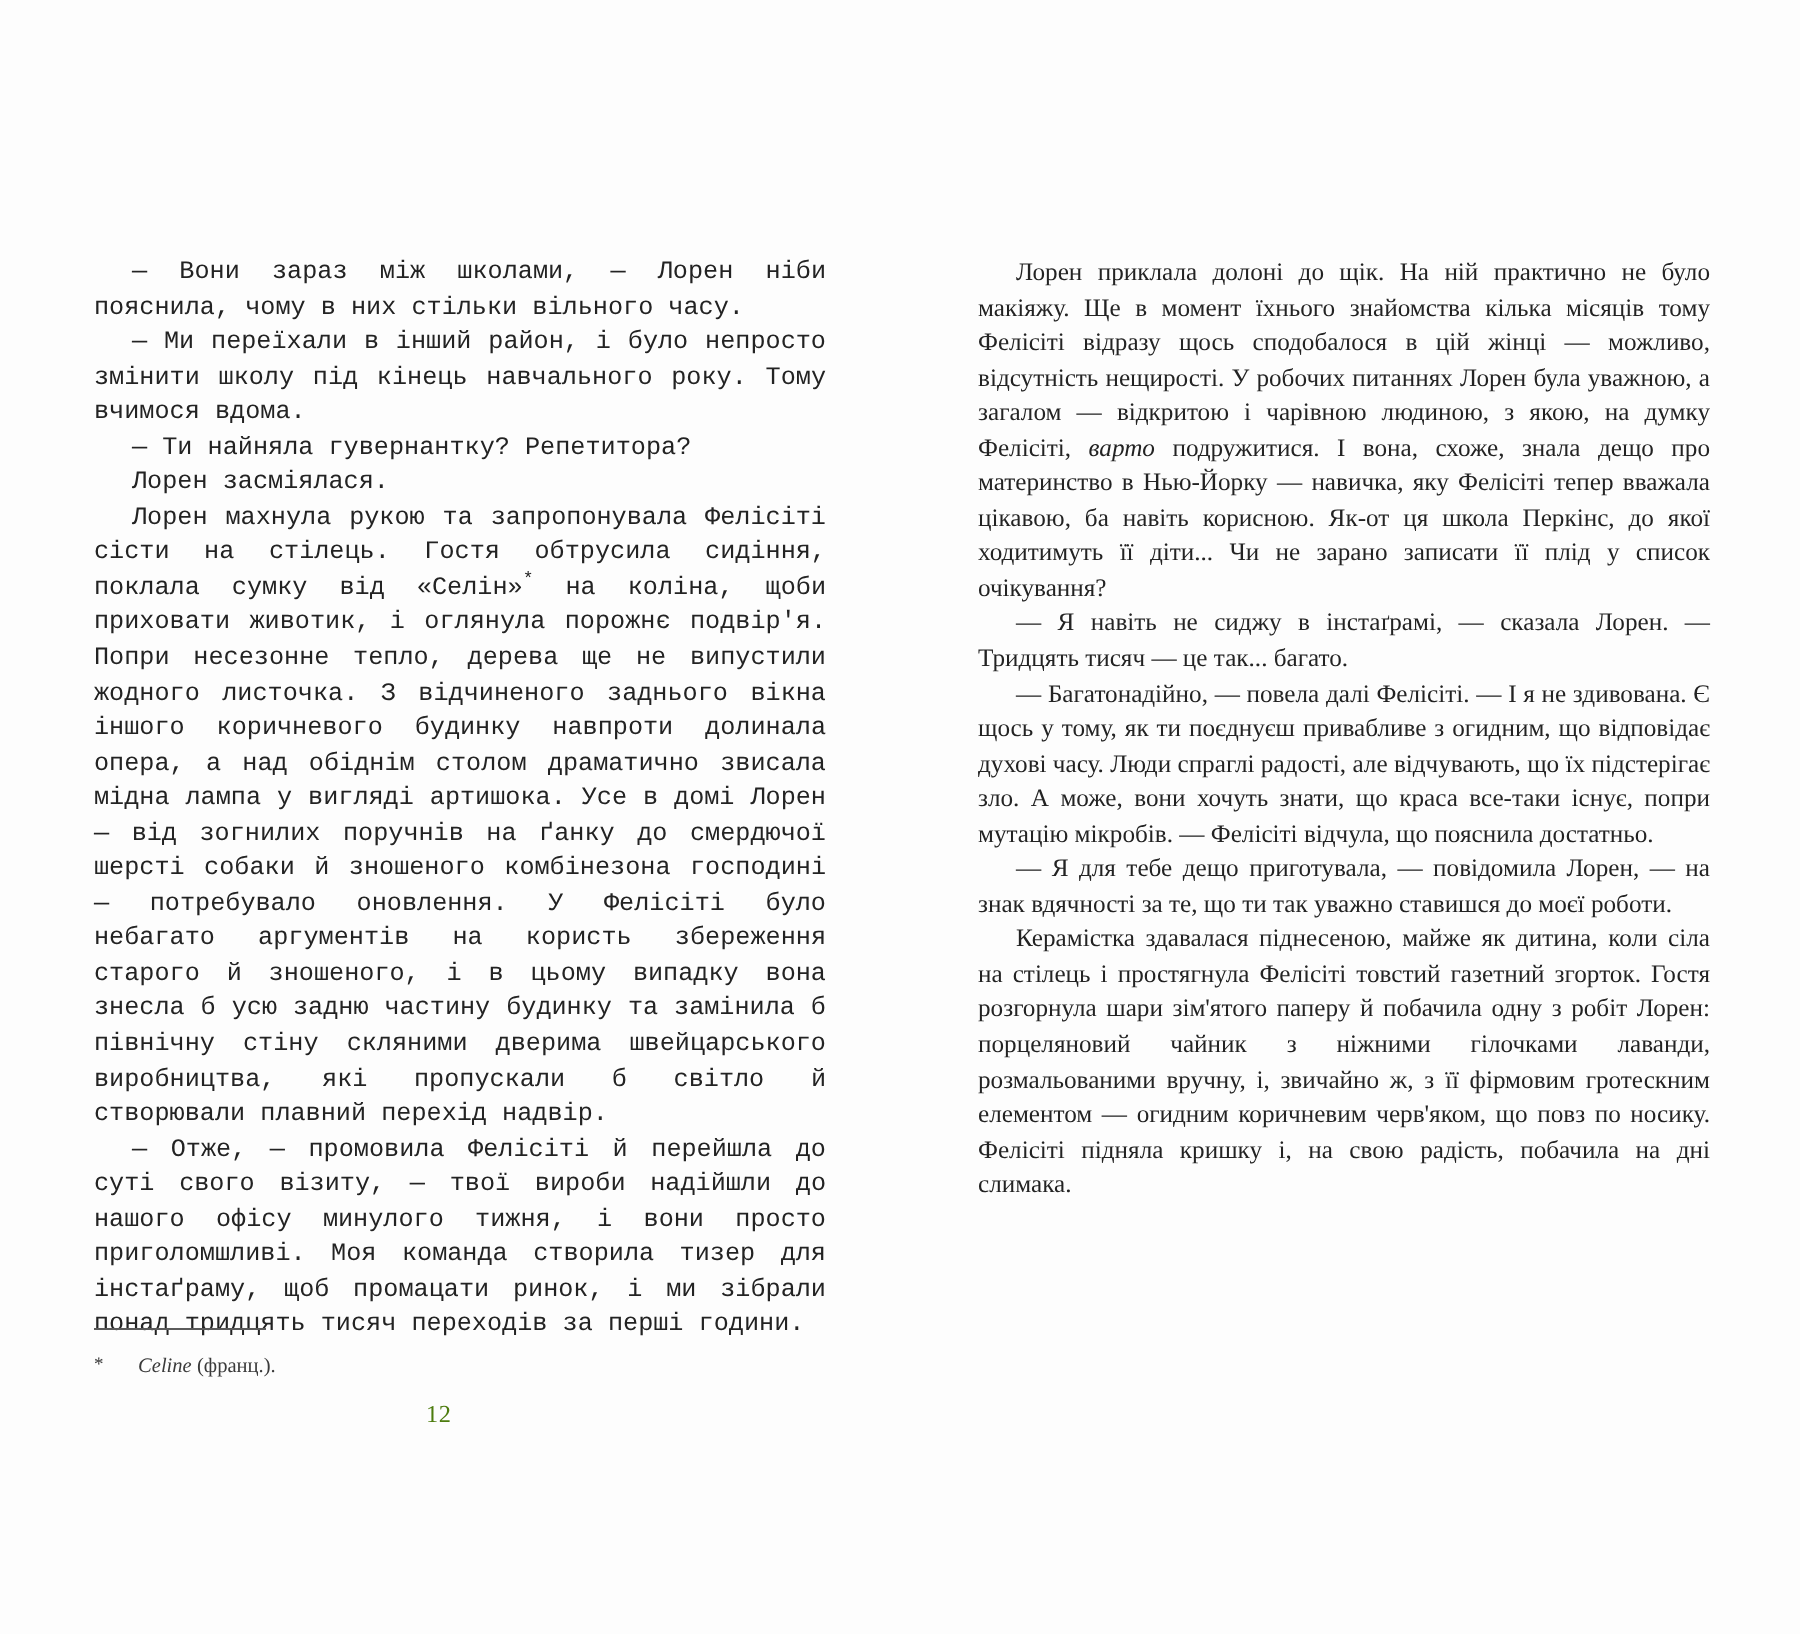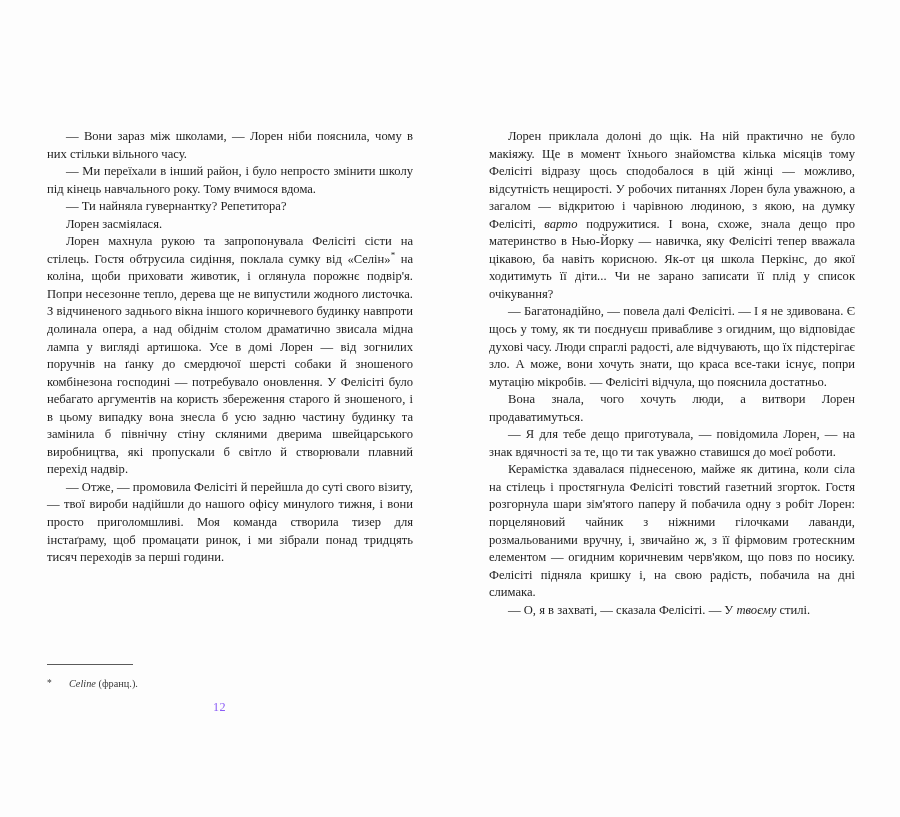--- a/index.html
+++ b/index.html
@@ -33,21 +33,21 @@
     position: absolute;
     top: 128px;
     width: 366px;
     font-size: 12.6px;
     line-height: 17.55px;
     color: #232323;
     text-align: justify;
     text-justify: inter-word;
     hyphens: manual;
   }
-  .page-left .text-column { left: 47px; }
+  .page-left .text-column { left: 47px; font-family: Liberation Mono, monospace; }
   .page-right .text-column { left: 39px; }
 
   .para {
     margin: 0;
     text-indent: 19px;
     text-align: justify;
   }
 
   .it { font-style: italic; }
   .fn-ref {
@@ -79,21 +79,21 @@
     display: inline-block;
     width: 22px;
     font-size: 9.5px;
     vertical-align: top;
   }
 
   .folio {
     position: absolute;
     top: 700px;
     font-size: 12.2px;
-    color: #8b5cf6;
+    color: #4d7c0f;
     letter-spacing: 0.3px;
   }
   .folio-left { left: 213px; }
 </style>
 </head>
 <body>
 
 <div class="page-spread">
 
   <div class="page page-left">
@@ -115,24 +115,23 @@
     </div>
 
     <div class="folio folio-left">12</div>
   </div>
 
   <div class="page page-right">
     <div class="text-column">
 
       <p class="para"><span>Лорен приклала долоні до щік. На ній практично не було макіяжу. Ще в момент їхнього знайомства кілька місяців тому Фелісіті відразу щось сподобалося в цій жінці — можливо, відсутність нещирості. У робочих питаннях Лорен була уважною, а загалом — відкритою і чарівною людиною, з якою, на думку Фелісіті, </span><span class="it">варто</span><span> подружитися. І вона, схоже, знала дещо про материнство в Нью-Йорку — навичка, яку Фелісіті тепер вважала цікавою, ба навіть корисною. Як-от ця школа Перкінс, до якої ходитимуть її діти... Чи не зарано записати її плід у список очікування?</span></p>
 
+      <p class="para">— Я навіть не сиджу в інстаґрамі, — сказала Лорен. — Тридцять тисяч — це так... багато.</p>
       <p class="para">— Багатонадійно, — повела далі Фелісіті. — І я не здивована. Є щось у тому, як ти поєднуєш привабливе з огидним, що відповідає духові часу. Люди спраглі радості, але відчувають, що їх підстерігає зло. А може, вони хочуть знати, що краса все-таки існує, попри мутацію мікробів. — Фелісіті відчула, що пояснила достатньо.</p>
-      <p class="para">Вона знала, чого хочуть люди, а витвори Лорен продаватимуться.</p>
       <p class="para">— Я для тебе дещо приготувала, — повідомила Лорен, — на знак вдячності за те, що ти так уважно ставишся до моєї роботи.</p>
       <p class="para">Керамістка здавалася піднесеною, майже як дитина, коли сіла на стілець і простягнула Фелісіті товстий газетний згорток. Гостя розгорнула шари зім'ятого паперу й побачила одну з робіт Лорен: порцеляновий чайник з ніжними гілочками лаванди, розмальованими вручну, і, звичайно ж, з її фірмовим гротескним елементом — огидним коричневим черв'яком, що повз по носику. Фелісіті підняла кришку і, на свою радість, побачила на дні слимака.</p>
 
-      <p class="para"><span>— О, я в захваті, — сказала Фелісіті. — У </span><span class="it">твоєму</span><span> стилі.</span></p>
 
     </div>
 
   </div>
 
 </div>
 
 </body></html>

